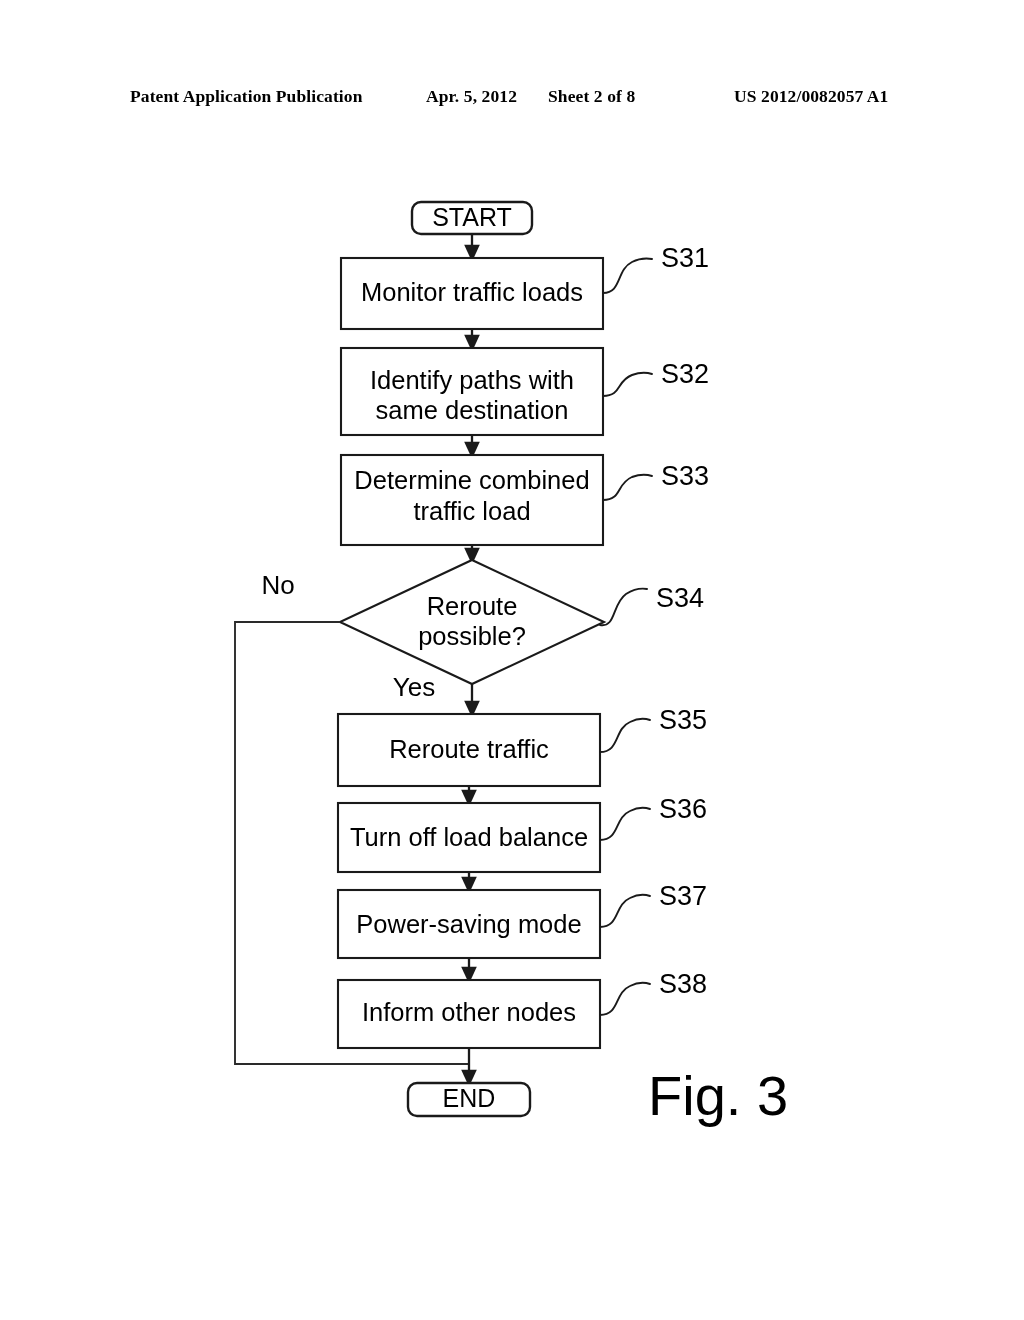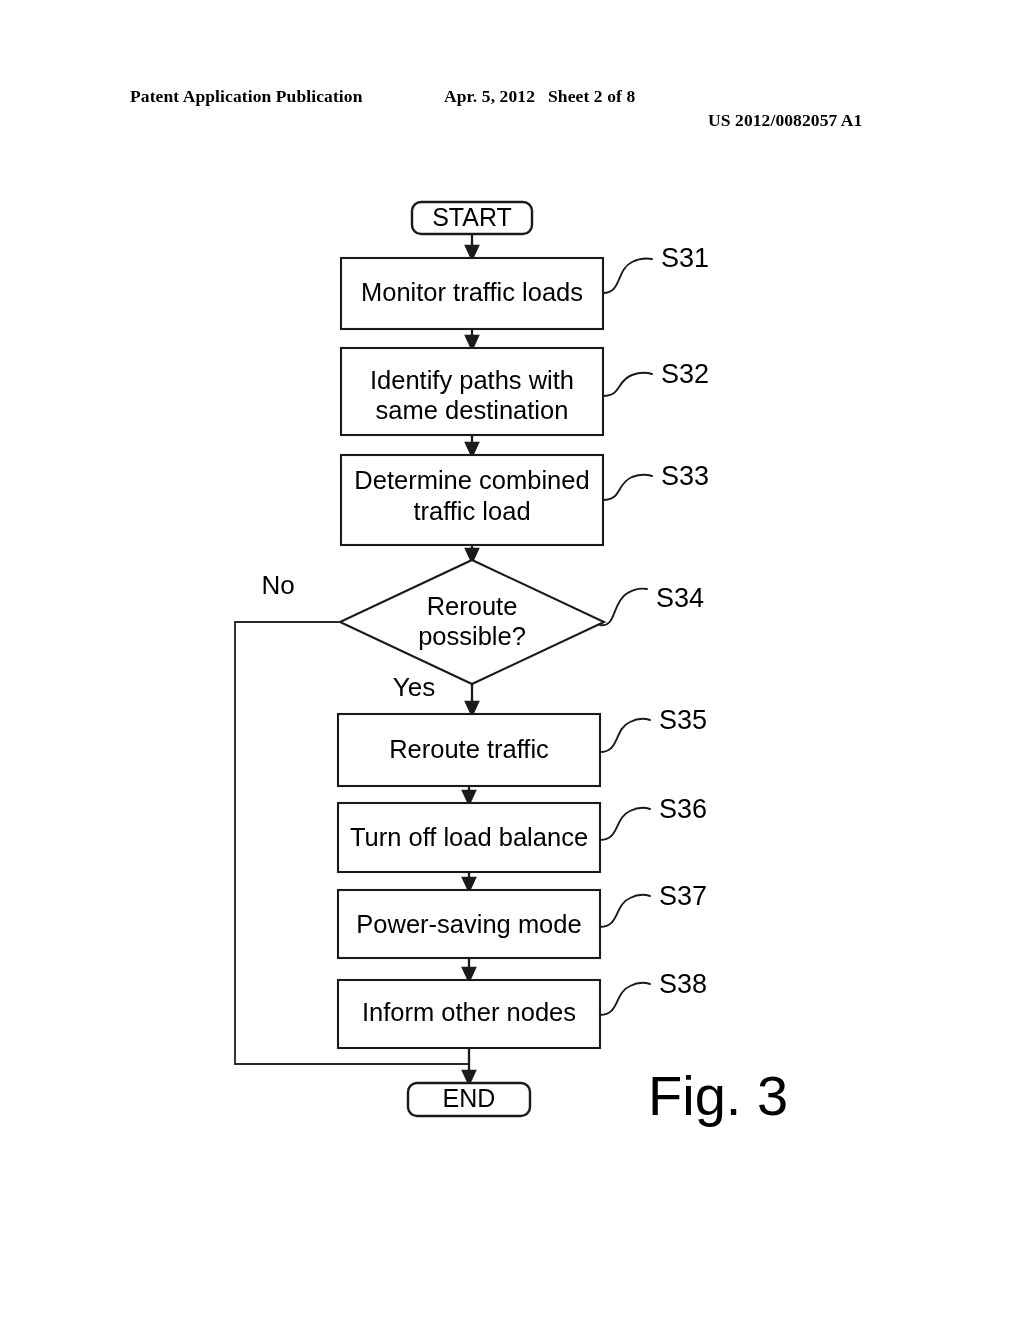--- a/index.html
+++ b/index.html
@@ -33,23 +33,23 @@
     font-size: 17.5px;
     color: #000000;
     letter-spacing: 0.1px;
     white-space: nowrap;
   }
   .pat-header > span {
     position: absolute;
     top: 0;
   }
   .hdr-pub   { left: 130px; }
-  .hdr-date  { left: 444px; }
+  .hdr-date  { left: 426px; }
   .hdr-sheet { left: 548px; }
-  .hdr-num   { left: 708px; margin-top: 24px; }
+  .hdr-num   { left: 734px; }
 
   
   #chart {
     position: absolute;
     left: 0;
     top: 0;
     width: 1024px;
     height: 1320px;
   }
   .box-shape {

